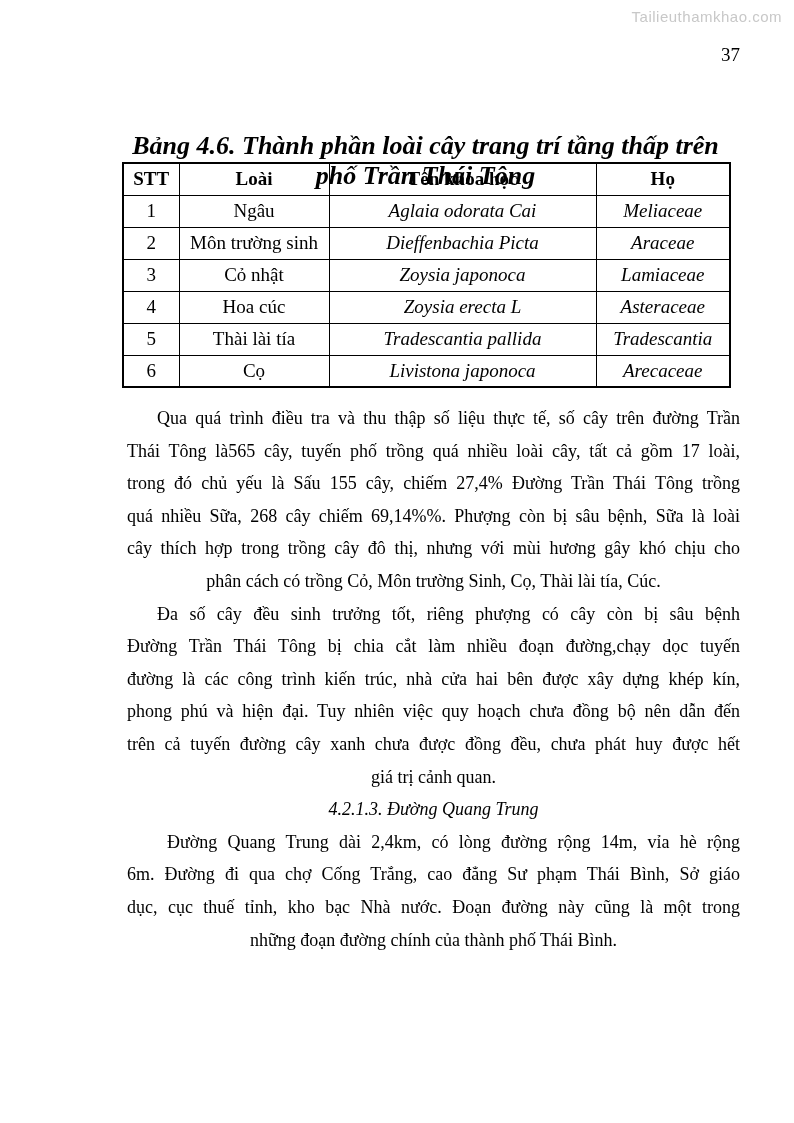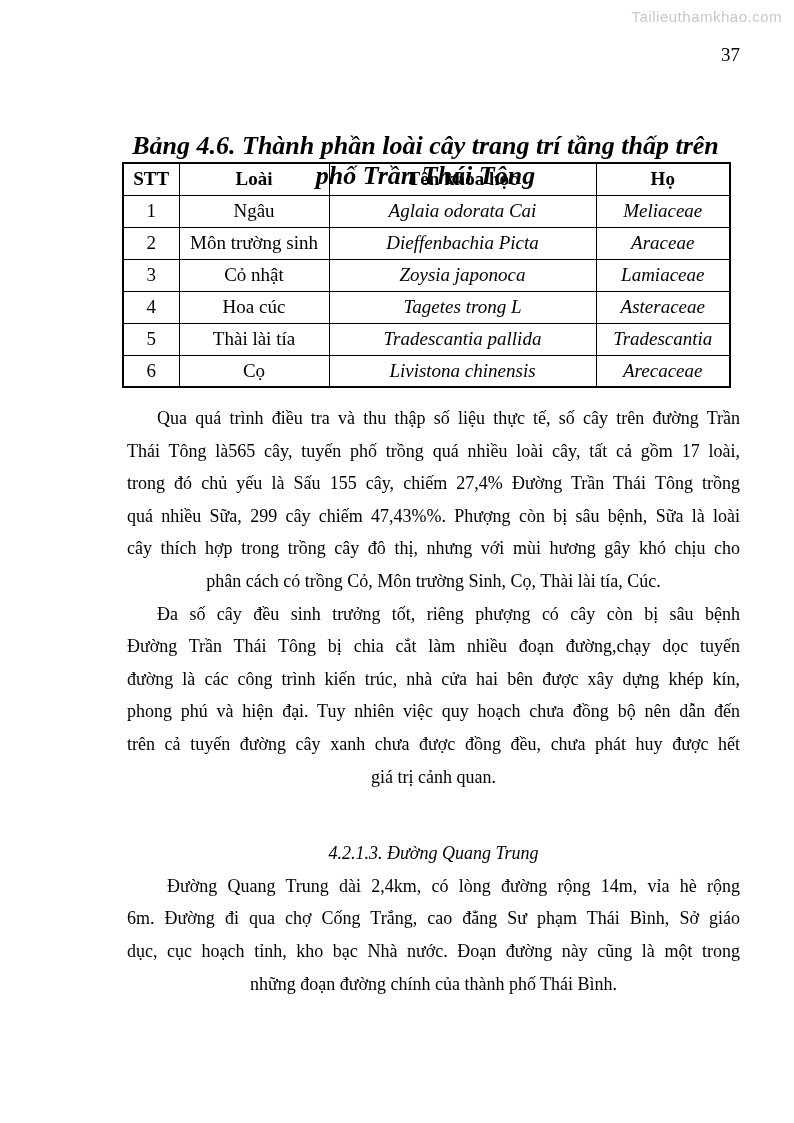--- a/index.html
+++ b/index.html
@@ -71,21 +71,21 @@
     height: 32.6px;
     line-height: 32.6px;
     text-align: center;
     white-space: nowrap;
   }
   .tline.just {
     text-align: justify;
     text-align-last: justify;
     white-space: normal;
   }
-  .tline.heading { font-style: italic; margin-top: 44px; }
+  .tline.heading { font-style: italic; }
 </style>
 </head>
 <body>
 
 <div class="page">
 
   <div class="watermark">Tailieuthamkhao.com</div>
 
   <div class="page-number">37</div>
 
@@ -121,51 +121,51 @@
         </tr>
         <tr>
           <td>3</td>
           <td>Cỏ nhật</td>
           <td class="sci">Zoysia japonoca</td>
           <td class="sci">Lamiaceae</td>
         </tr>
         <tr>
           <td>4</td>
           <td>Hoa cúc</td>
-          <td class="sci">Tagetes trong L</td>
+          <td class="sci">Zoysia erecta L</td>
           <td class="sci">Asteraceae</td>
         </tr>
         <tr>
           <td>5</td>
           <td>Thài lài tía</td>
           <td class="sci">Tradescantia pallida</td>
           <td class="sci">Tradescantia</td>
         </tr>
         <tr>
           <td>6</td>
           <td>Cọ</td>
-          <td class="sci">Livistona chinensis</td>
+          <td class="sci">Livistona japonoca</td>
           <td class="sci">Arecaceae</td>
         </tr>
       </tbody>
   </table>
 
   <div class="body-text">
       <div class="tline just" style="text-indent: 30px;">Qua quá trình điều tra và thu thập số liệu thực tế, số cây trên đường Trần</div>
       <div class="tline just">Thái Tông là565 cây, tuyến phố trồng quá nhiều loài cây, tất cả gồm 17 loài,</div>
       <div class="tline just">trong đó chủ yếu là Sấu 155 cây, chiếm 27,4% Đường Trần Thái Tông trồng</div>
-      <div class="tline just">quá nhiều Sữa, 299 cây chiếm 47,43%%. Phượng còn bị sâu bệnh, Sữa là loài</div>
+      <div class="tline just">quá nhiều Sữa, 268 cây chiếm 69,14%%. Phượng còn bị sâu bệnh, Sữa là loài</div>
       <div class="tline just">cây thích hợp trong trồng cây đô thị, nhưng với mùi hương gây khó chịu cho</div>
       <div class="tline">phân cách có trồng Cỏ, Môn trường Sinh, Cọ, Thài lài tía, Cúc.</div>
       <div class="tline just" style="text-indent: 30px;">Đa số cây đều sinh trưởng tốt, riêng phượng có cây còn bị sâu bệnh</div>
       <div class="tline just">Đường Trần Thái Tông bị chia cắt làm nhiều đoạn đường,chạy dọc tuyến</div>
       <div class="tline just">đường là các công trình kiến trúc, nhà cửa hai bên được xây dựng khép kín,</div>
       <div class="tline just">phong phú và hiện đại. Tuy nhiên việc quy hoạch chưa đồng bộ nên dẫn đến</div>
       <div class="tline just">trên cả tuyến đường cây xanh chưa được đồng đều, chưa phát huy được hết</div>
       <div class="tline">giá trị cảnh quan.</div>
       <div class="tline heading">4.2.1.3. Đường Quang Trung</div>
       <div class="tline just" style="text-indent: 40px;">Đường Quang Trung dài 2,4km, có lòng đường rộng 14m, vỉa hè rộng</div>
       <div class="tline just">6m. Đường đi qua chợ Cống Trắng, cao đẳng Sư phạm Thái Bình, Sở giáo</div>
-      <div class="tline just">dục, cục hoạch tỉnh, kho bạc Nhà nước. Đoạn đường này cũng là một trong</div>
+      <div class="tline just">dục, cục thuế tỉnh, kho bạc Nhà nước. Đoạn đường này cũng là một trong</div>
       <div class="tline">những đoạn đường chính của thành phố Thái Bình.</div>
     </div>
 
 </div>
 
 </body></html>

